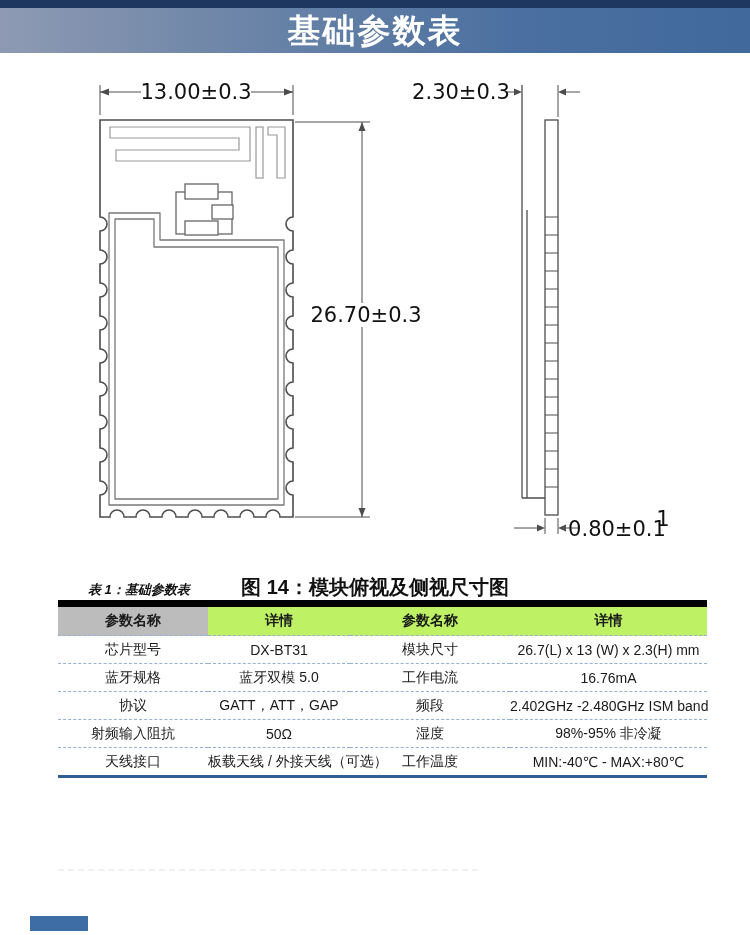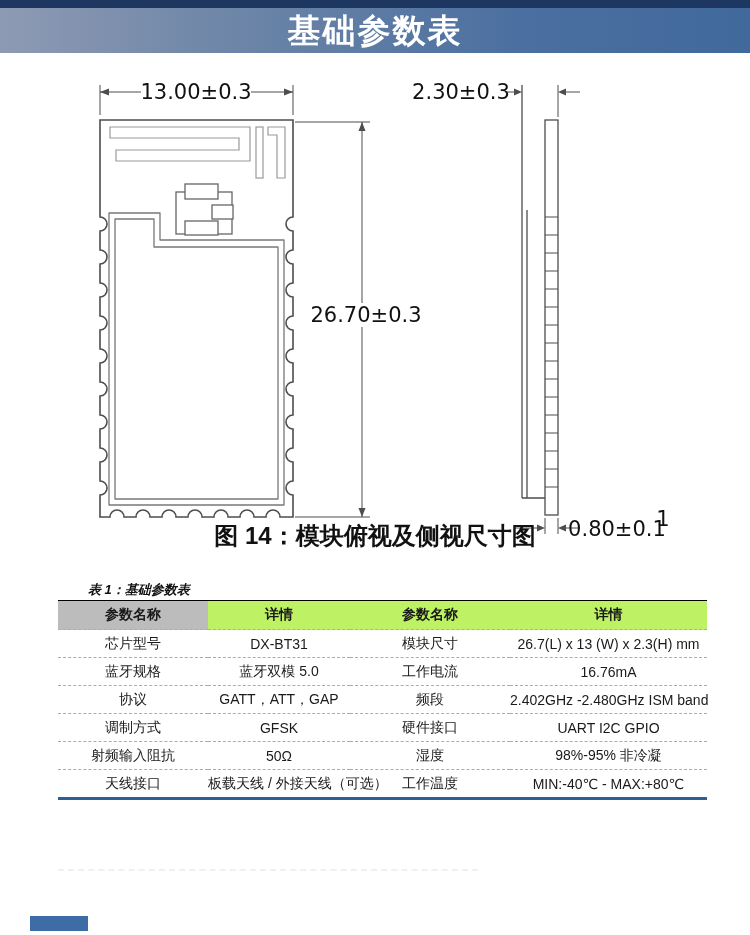--- a/index.html
+++ b/index.html
@@ -20,31 +20,31 @@
     color:#ffffff;font-size:33px;font-weight:bold;letter-spacing:2px;line-height:45px;
   }
   
   .drawing{position:absolute;top:57px;left:0;width:653px;height:480px;}
   svg text{
     font-family:"DejaVu Sans","Liberation Sans",sans-serif;
     fill:#111111;font-size:21px;
   }
   
   .fig-caption{
-    position:absolute;top:520px;left:0;width:750px;text-align:center;
-    font-size:24px;font-weight:bold;color:#111;
+    position:absolute;top:574px;left:0;width:750px;text-align:center;
+    font-size:20px;font-weight:bold;color:#111;
   }
   .table-label{
     position:absolute;top:581px;left:88px;font-size:13px;font-weight:bold;color:#111;font-style:italic;
   }
   
   table.params{
     position:absolute;left:58px;top:600px;width:649px;
     border-collapse:collapse;table-layout:fixed;
-    border-top:1px solid #000000;border-bottom:3px solid #2d5f94;
+    border-top:7px solid #000000;border-bottom:3px solid #2d5f94;
     font-size:14px;color:#1a1a1a;
   }
   table.params th,table.params td{
     text-align:center;padding:0;white-space:nowrap;overflow:visible;
   }
   table.params thead th{
     height:28px;font-weight:bold;background:#bef264;
     border-bottom:1px dashed #93b2d3;
   }
   table.params thead th.first{background:#bcbcbc;}
@@ -180,26 +180,20 @@
       <td>工作电流</td>
       <td>16.76mA</td>
     </tr>
     <tr>
       <td>协议</td>
       <td>GATT，ATT，GAP</td>
       <td>频段</td>
       <td>2.402GHz -2.480GHz ISM band</td>
     </tr>
     <tr>
-      <td>调制方式</td>
-      <td>GFSK</td>
-      <td>硬件接口</td>
-      <td>UART I2C GPIO</td>
-    </tr>
-    <tr>
       <td>射频输入阻抗</td>
       <td>50Ω</td>
       <td>湿度</td>
       <td>98%-95% 非冷凝</td>
     </tr>
     <tr>
       <td>天线接口</td>
       <td>板载天线 / 外接天线（可选）</td>
       <td>工作温度</td>
       <td>MIN:-40℃ - MAX:+80℃</td>

